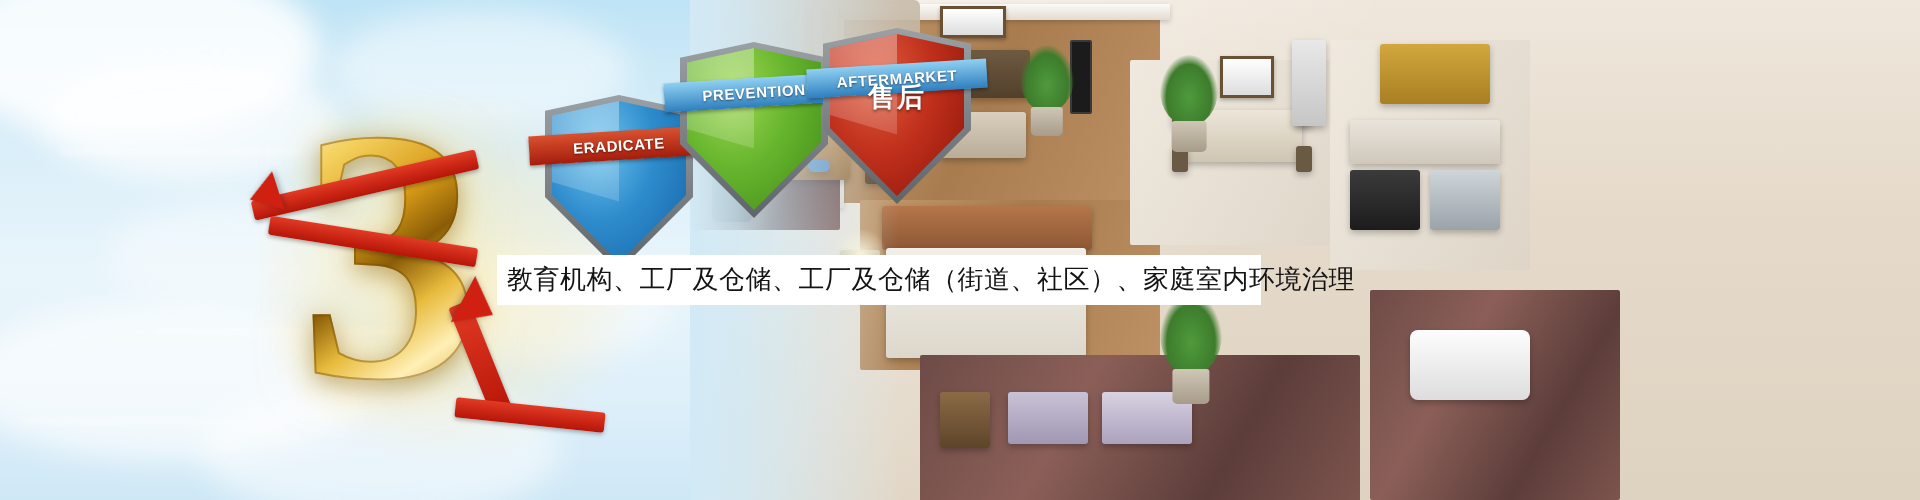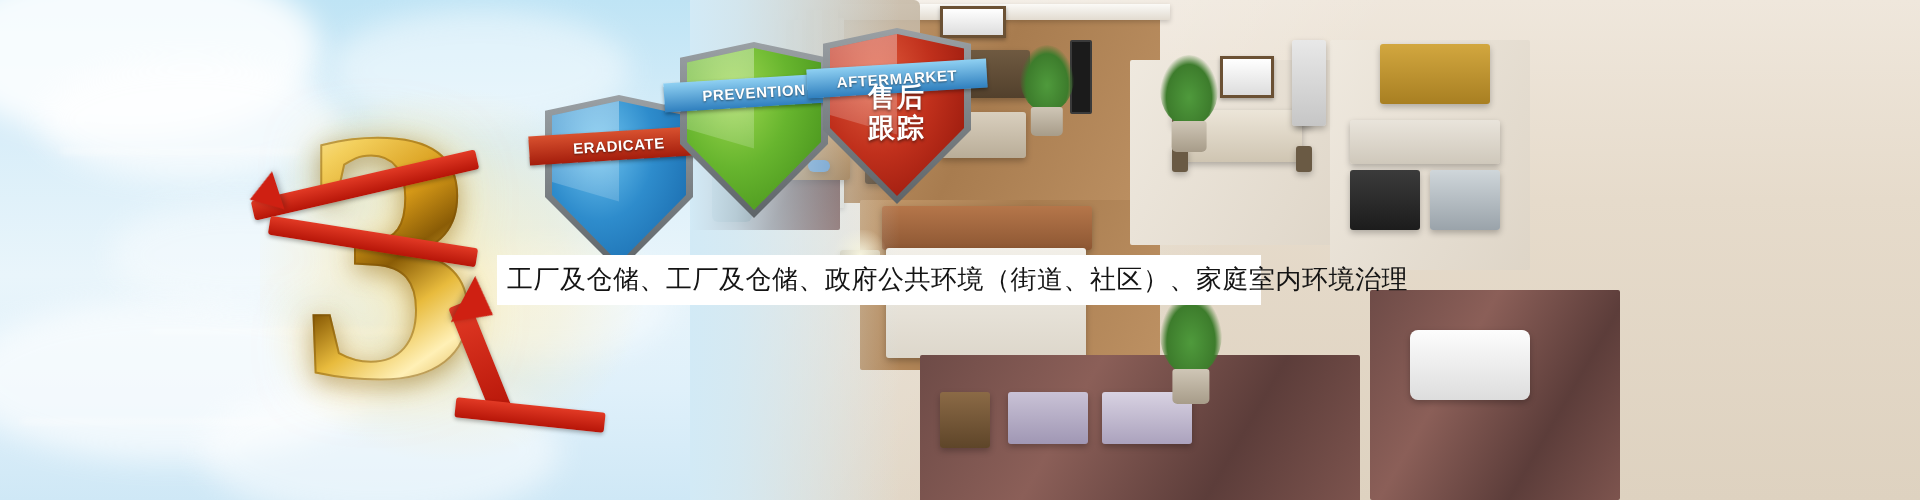--- a/index.html
+++ b/index.html
@@ -275,22 +275,21 @@
 
   <div class="shield red">
     <div class="rim"></div>
     <div class="inner"></div>
     <div class="gloss"></div>
     <div class="banner-ribbon">
       <span>AFTERMARKET</span>
     </div>
     <div class="cn">
       <div>售后</div>
-      <div>跟踪</div>
     </div>
   </div>
 
   <div class="text-panel">
-    <p>工厂及仓储、工厂及仓储、政府公共环境（街道、社区）、家庭室内环境治理</p>
+    <p>教育机构、工厂及仓储、工厂及仓储（街道、社区）、家庭室内环境治理</p>
   </div>
 
 
 </div>
 
 </body></html>

